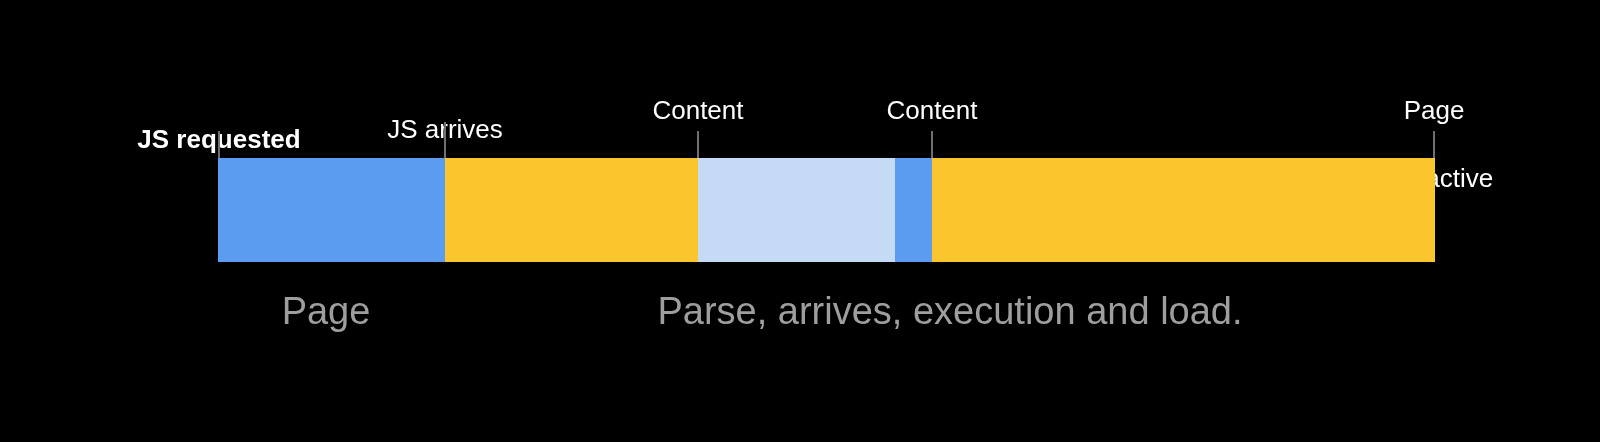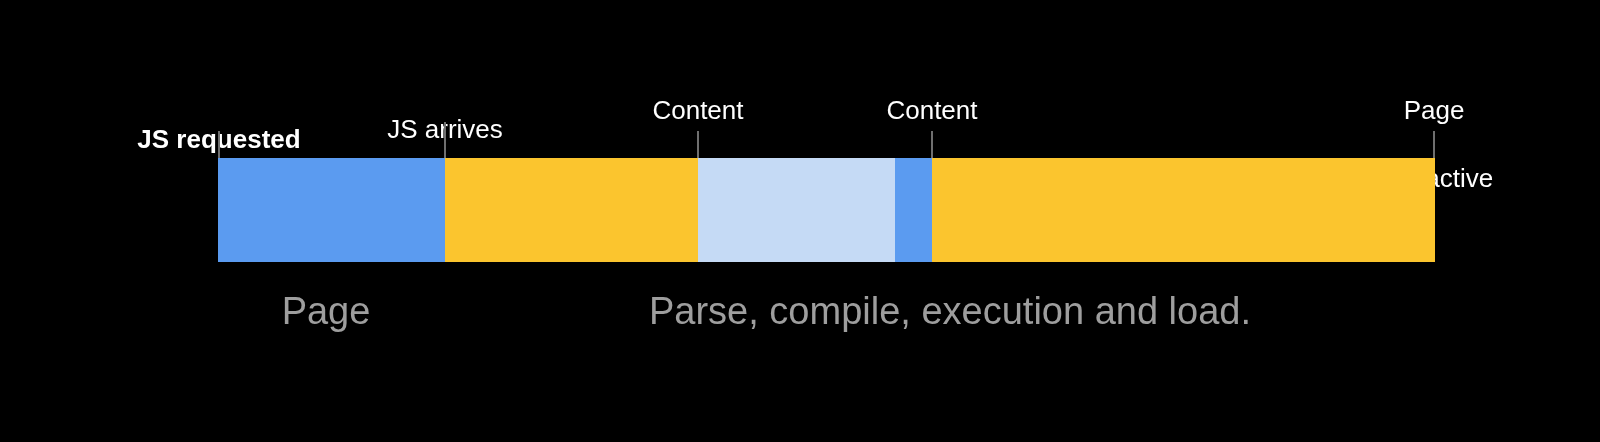--- a/index.html
+++ b/index.html
@@ -102,15 +102,15 @@
   <div id="load-bar">
     <div class="segment" style="width:227px; background:#5b9bf0;"></div>
     <div class="segment" style="width:253px; background:#fbc52e;"></div>
     <div class="segment" style="width:197px; background:#c5daf5;"></div>
     <div class="segment" style="width:37px;  background:#5b9bf0;"></div>
     <div class="segment" style="width:503px; background:#fbc52e;"></div>
   </div>
 
   <div class="caption" style="left:126px; top:288px; width:400px; text-align:center;">Page</div>
 
-  <div class="caption" style="left:550px; top:288px; width:800px; text-align:center;">Parse, compile, execution and load.</div>
+  <div class="caption" style="left:550px; top:288px; width:800px; text-align:center;">Parse, arrives, execution and load.</div>
 
 </div>
 
 </body></html>

